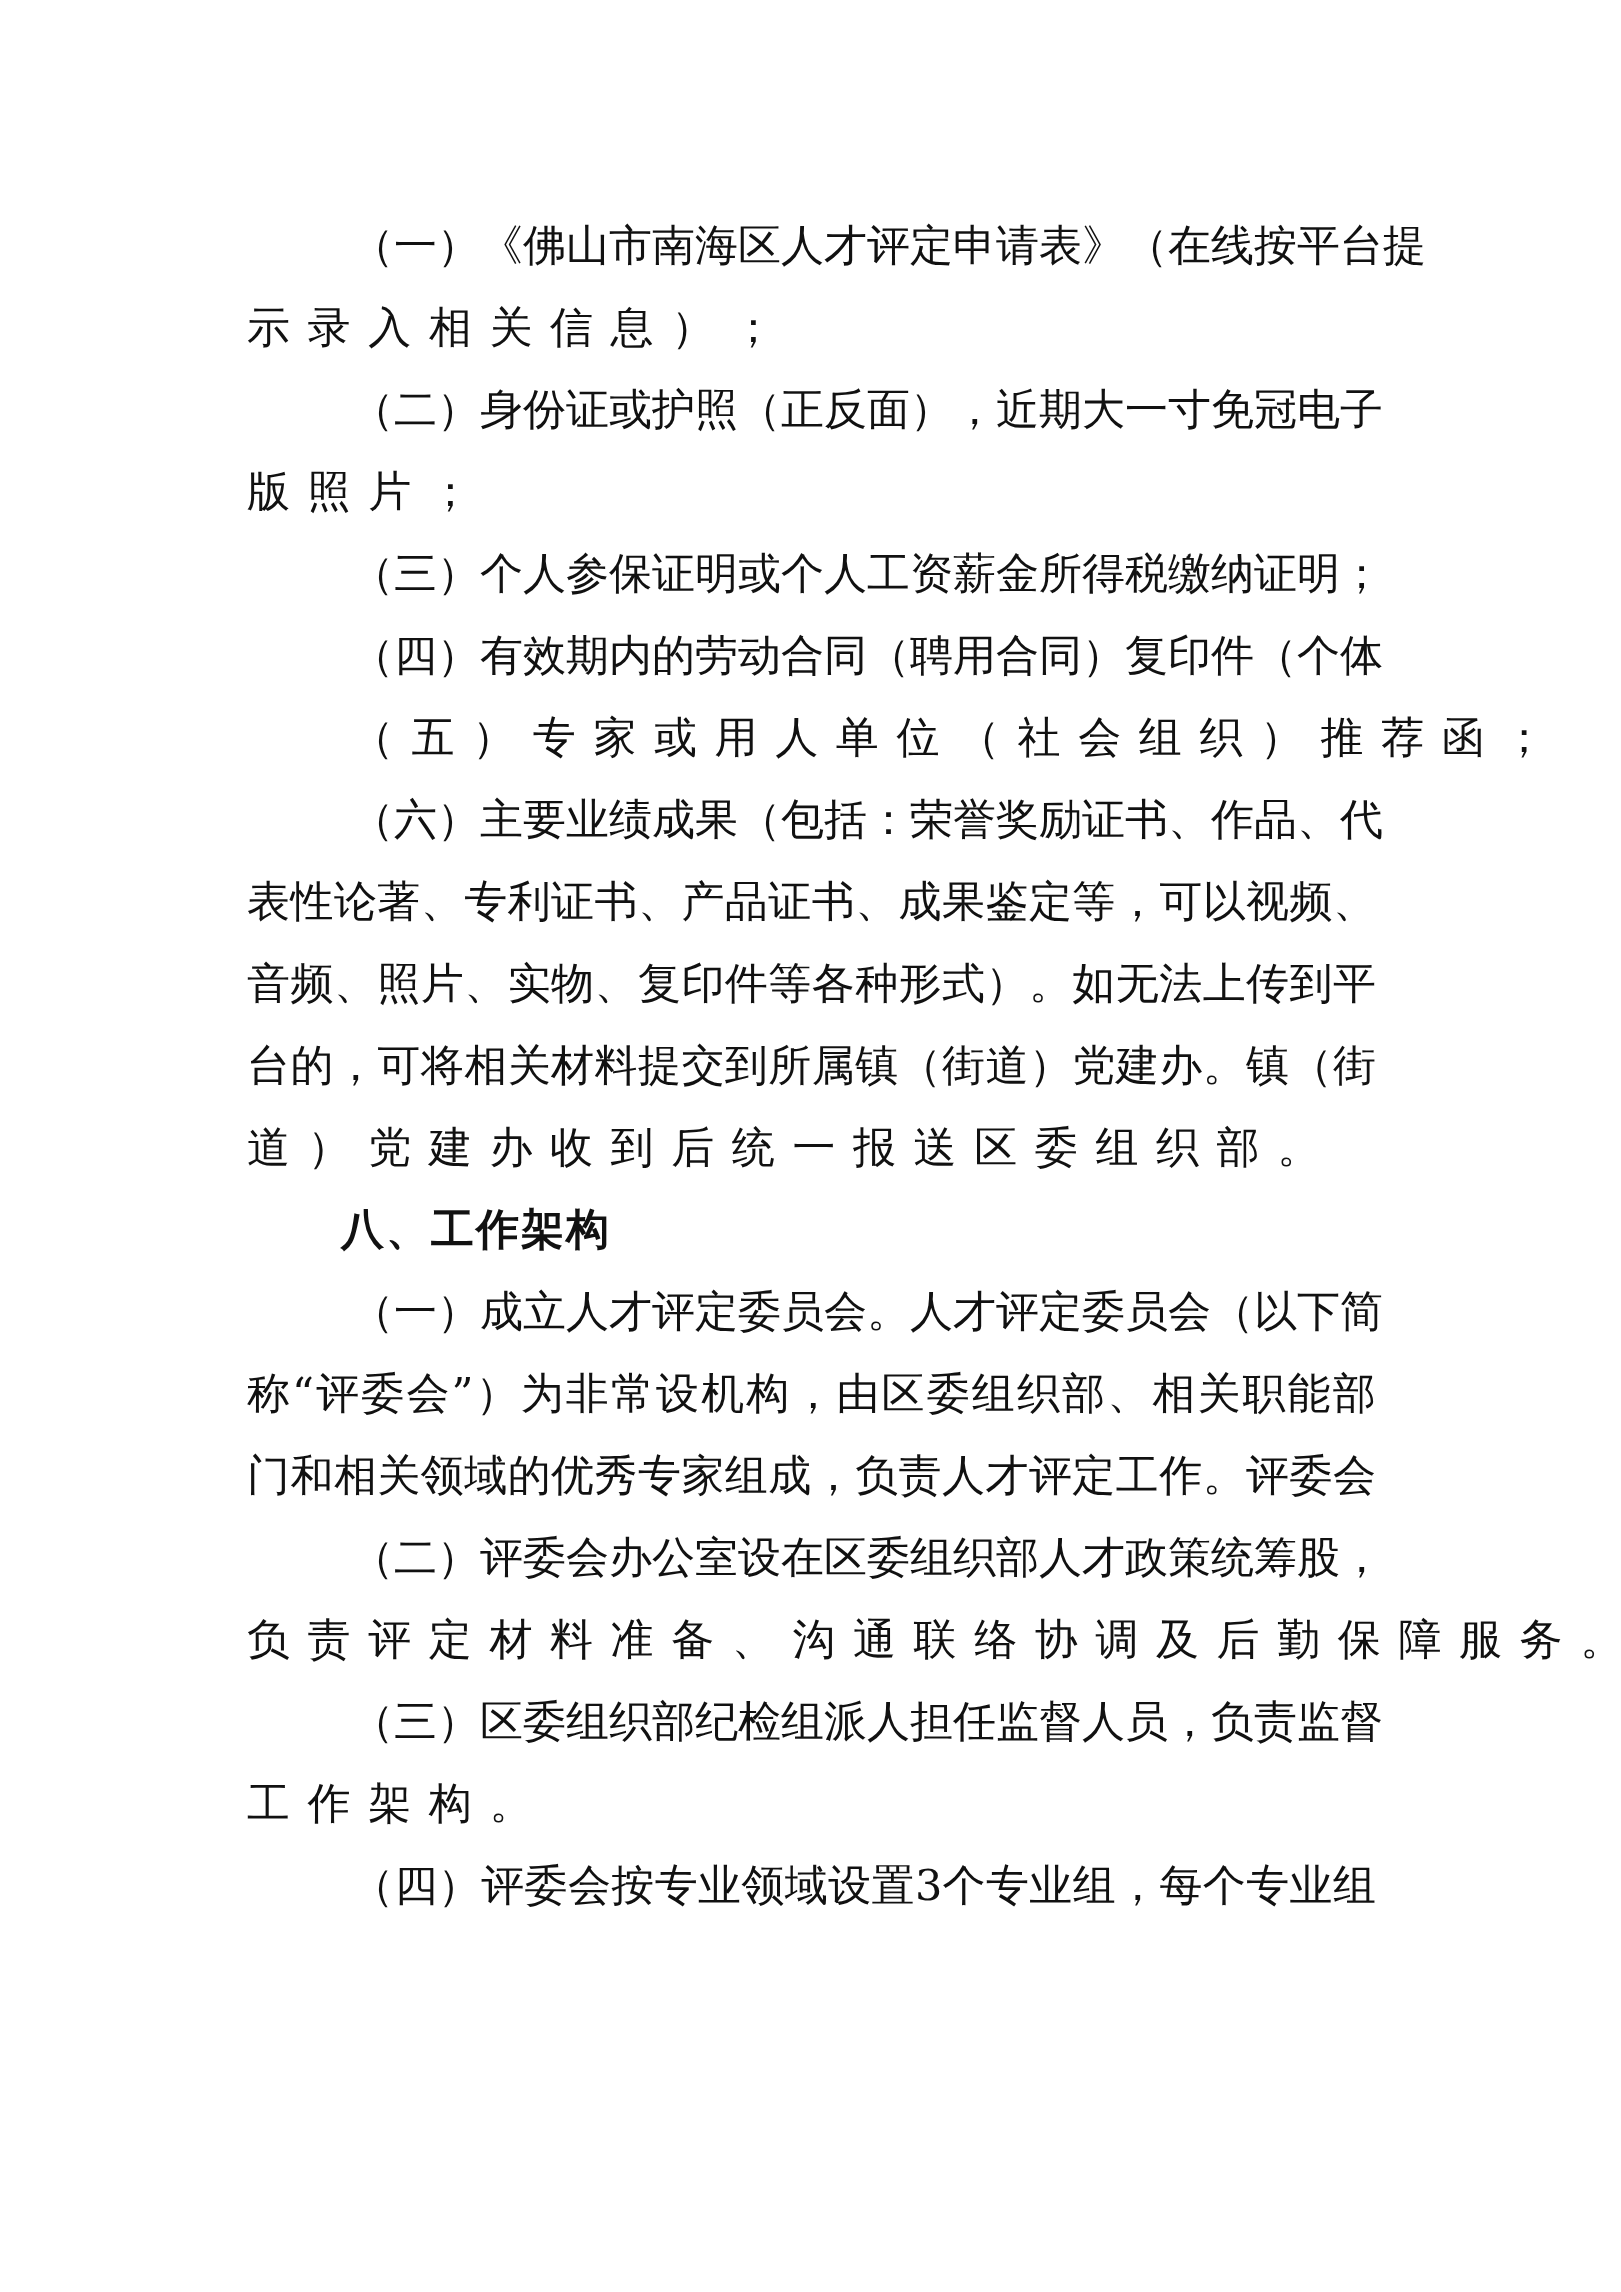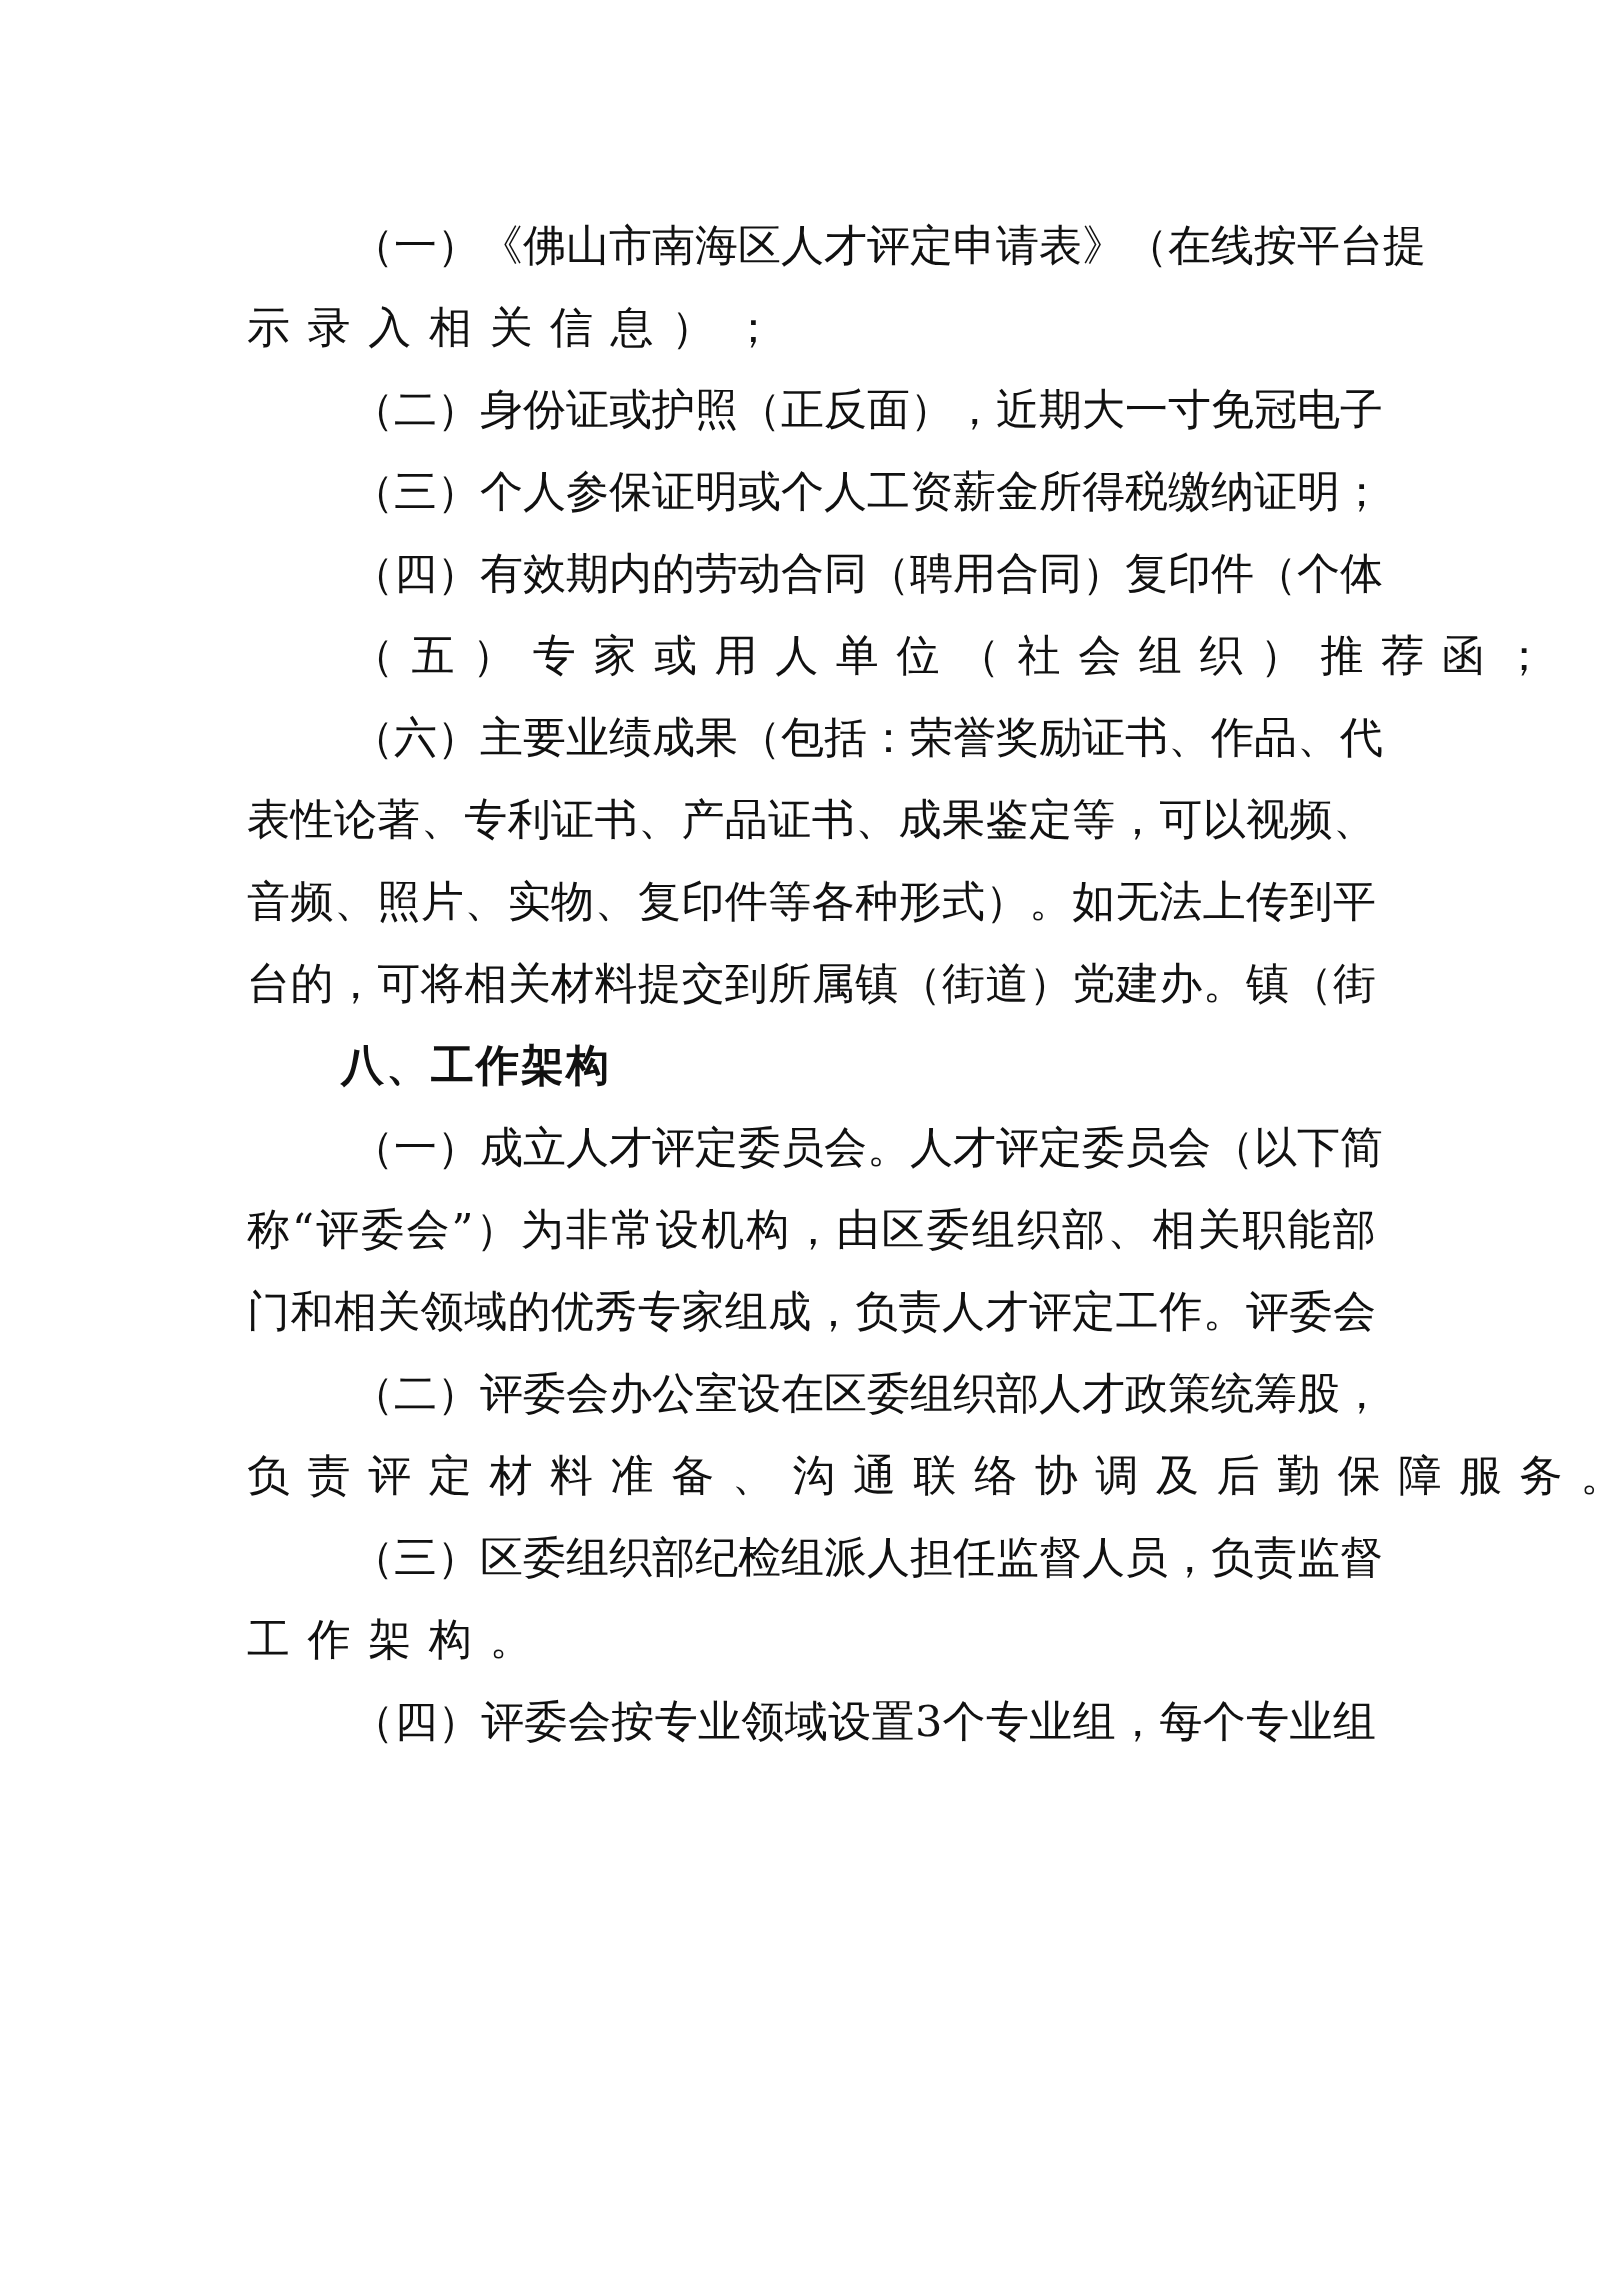--- a/index.html
+++ b/index.html
@@ -82,20 +82,21 @@
       <span class="ch">近</span>
       <span class="ch">期</span>
       <span class="ch">大</span>
       <span class="ch">一</span>
       <span class="ch">寸</span>
       <span class="ch">免</span>
       <span class="ch">冠</span>
       <span class="ch">电</span>
       <span class="ch">子</span>
     </div>
+  <div class="line last">版照片；</div>
   <div class="line indent">
       <span class="ch">（</span>
       <span class="ch">三</span>
       <span class="ch">）</span>
       <span class="ch">个</span>
       <span class="ch">人</span>
       <span class="ch">参</span>
       <span class="ch">保</span>
       <span class="ch">证</span>
       <span class="ch">明</span>
@@ -245,20 +246,21 @@
       <span class="ch">道</span>
       <span class="ch">）</span>
       <span class="ch">党</span>
       <span class="ch">建</span>
       <span class="ch">办</span>
       <span class="ch">。</span>
       <span class="ch">镇</span>
       <span class="ch">（</span>
       <span class="ch">街</span>
     </div>
+  <div class="line last">道）党建办收到后统一报送区委组织部。</div>
   <div class="line heading">八、工作架构</div>
   <div class="line indent">
       <span class="ch">（</span>
       <span class="ch">一</span>
       <span class="ch">）</span>
       <span class="ch">成</span>
       <span class="ch">立</span>
       <span class="ch">人</span>
       <span class="ch">才</span>
       <span class="ch">评</span>

